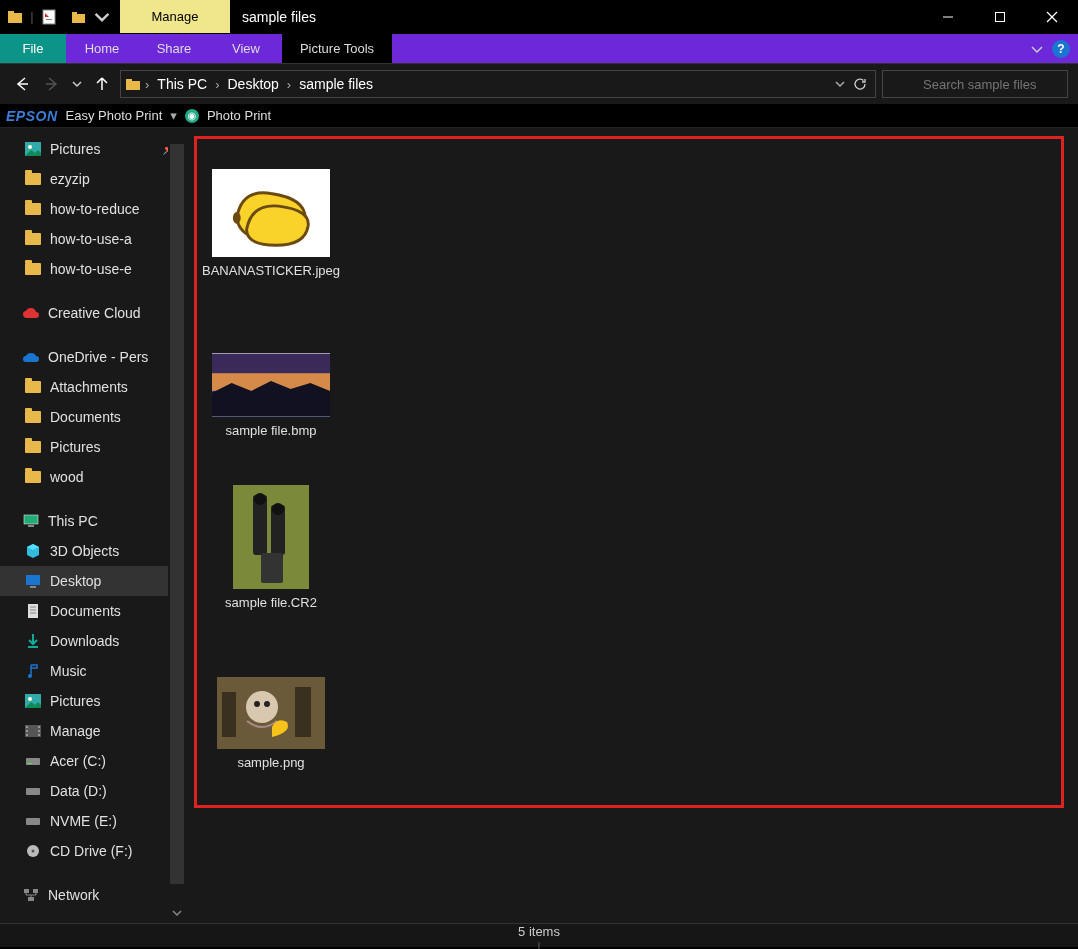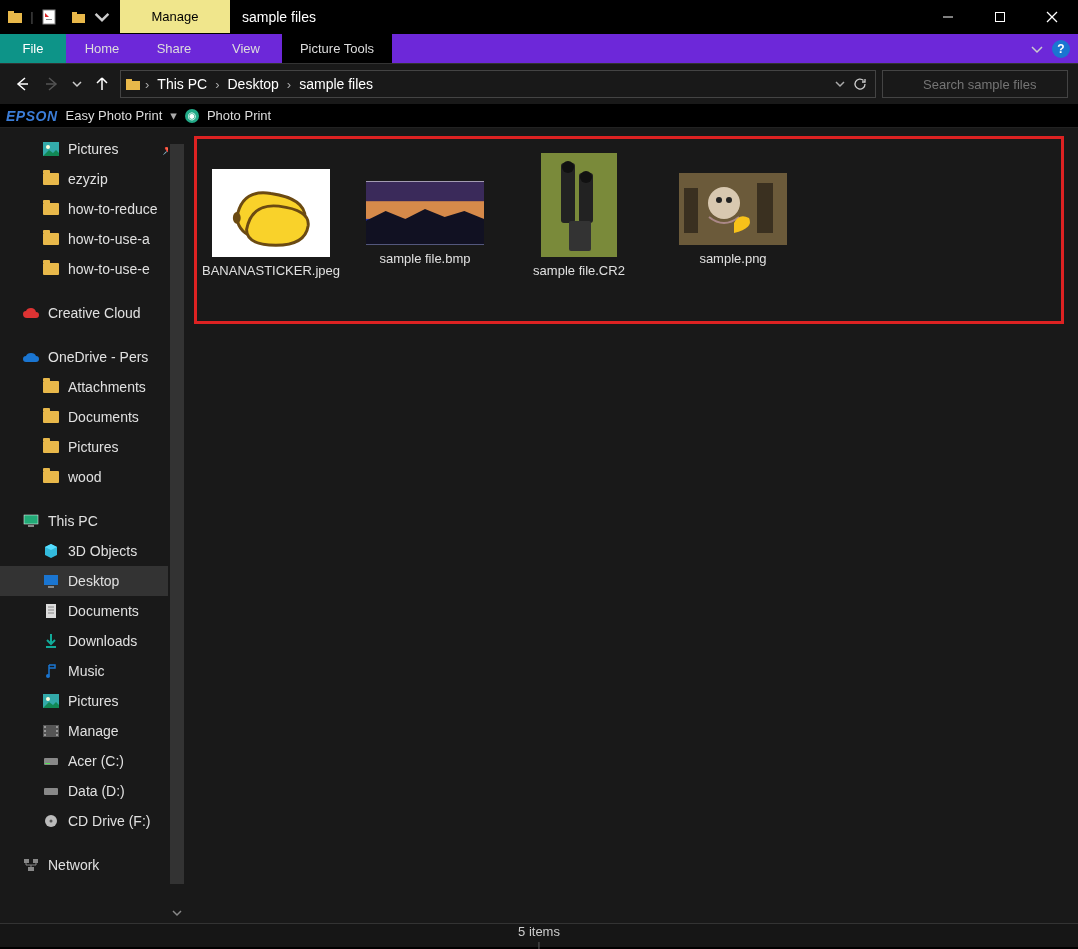--- a/index.html
+++ b/index.html
@@ -45,34 +45,34 @@
   .photo-print-ico { width:14px; height:14px; border-radius:50%; background:#2a8; display:inline-flex; align-items:center; justify-content:center; color:#fff; font-size:10px; }
 
   
   .body { display: flex; height: calc(949px - 34px - 30px - 40px - 24px - 24px - 2px); }
 
   
   .navpane { width: 186px; background: #191919; overflow: hidden; position: relative; }
   .navpane .scroll { position:absolute; inset:0; overflow:hidden; }
   .tree { padding-top: 6px; }
   .tree-item { display: flex; align-items: center; height: 30px; padding-left: 22px; gap: 8px; color: #e0e0e0; font-size: 14px; white-space: nowrap; overflow: hidden; }
-  .tree-item.level2 { padding-left: 42px; }
+  .tree-item.level2 { padding-left: 24px; }
   .tree-item.selected { background: #333; }
   .tree-item .icon { width: 18px; height: 18px; flex-shrink: 0; display:flex; align-items:center; justify-content:center; }
   .tree-item .pin { margin-left:auto; margin-right:10px; color:#888; font-size:11px; }
   .folder-icon { width:16px; height:12px; background:#e8b84a; border-radius:1px; position:relative; }
   .folder-icon::before { content:''; position:absolute; top:-3px; left:0; width:7px; height:3px; background:#e8b84a; border-radius:1px 1px 0 0; }
   .tree-group-spacer { height: 14px; }
   .navpane .scrollbar { position:absolute; right:0; top:0; bottom:20px; width:18px; background:#191919; }
   .navpane .scroll-thumb { position:absolute; right:2px; top:16px; width:14px; height:740px; background:#333; }
   .navpane .scroll-down { position:absolute; bottom:0; right:0; width:18px; height:20px; display:flex; align-items:center; justify-content:center; color:#888;}
 
   
   .content { flex: 1; background: #191919; position: relative; padding: 4px; }
-  .highlight-box { border: 3px solid #d22; margin: 4px 10px 4px 4px; padding: 8px 6px 12px 6px; min-height: 188px; display:flex; gap: 18px; }
+  .highlight-box { border: 3px solid #d22; margin: 4px 10px 4px 4px; padding: 8px 6px 12px 6px; min-height: 188px; display:flex; gap: 18px; flex-direction: column; }
   .file-tile { width: 136px; display:flex; flex-direction:column; align-items:center; gap:6px; color:#e0e0e0; font-size:13px; text-align:center; padding:4px; }
   .file-tile.selected { border:1px solid #4a90d9; background: rgba(74,144,217,0.08); }
   .thumb { width: 118px; height: 88px; background:#fff; display:flex; align-items:center; justify-content:center; overflow:hidden; margin-top:18px;}
   .thumb.tall { height: 104px; width:76px; margin-top:2px;}
   .thumb.wide { height: 64px; margin-top:30px;}
   .thumb.contain { background:#fff;}
   .file-label { line-height:1.3; min-height:34px; display:flex; align-items:flex-start; justify-content:center; }
 
   
   .statusbar { height: 24px; background: #161616; border-top:1px solid #333; display:flex; align-items:center; padding: 0 6px; color:#ccc; font-size:13px;flex-direction:column; }
@@ -403,20 +403,28 @@
       <div class="tree-item level2">
         <span class="icon">
               <svg width="16" height="12" viewBox="0 0 16 12">
                 <rect x="1" y="3" width="14" height="7" rx="1" fill="#888"></rect>
               </svg>
             </span>
         <span>Data (D:)</span>
       </div>
       <div class="tree-item level2">
         <span class="icon">
+              <svg width="16" height="12" viewBox="0 0 16 12">
+                <rect x="1" y="3" width="14" height="7" rx="1" fill="#888"></rect>
+              </svg>
+            </span>
+        <span>NVME (E:)</span>
+      </div>
+      <div class="tree-item level2">
+        <span class="icon">
               <svg width="16" height="16" viewBox="0 0 16 16">
                 <circle cx="8" cy="8" r="6" fill="#bbb"></circle>
                 <circle cx="8" cy="8" r="1.5" fill="#555"></circle>
               </svg>
             </span>
         <span>CD Drive (F:)</span>
       </div>
 
       <div class="tree-group-spacer"></div>
       <div class="tree-item">

